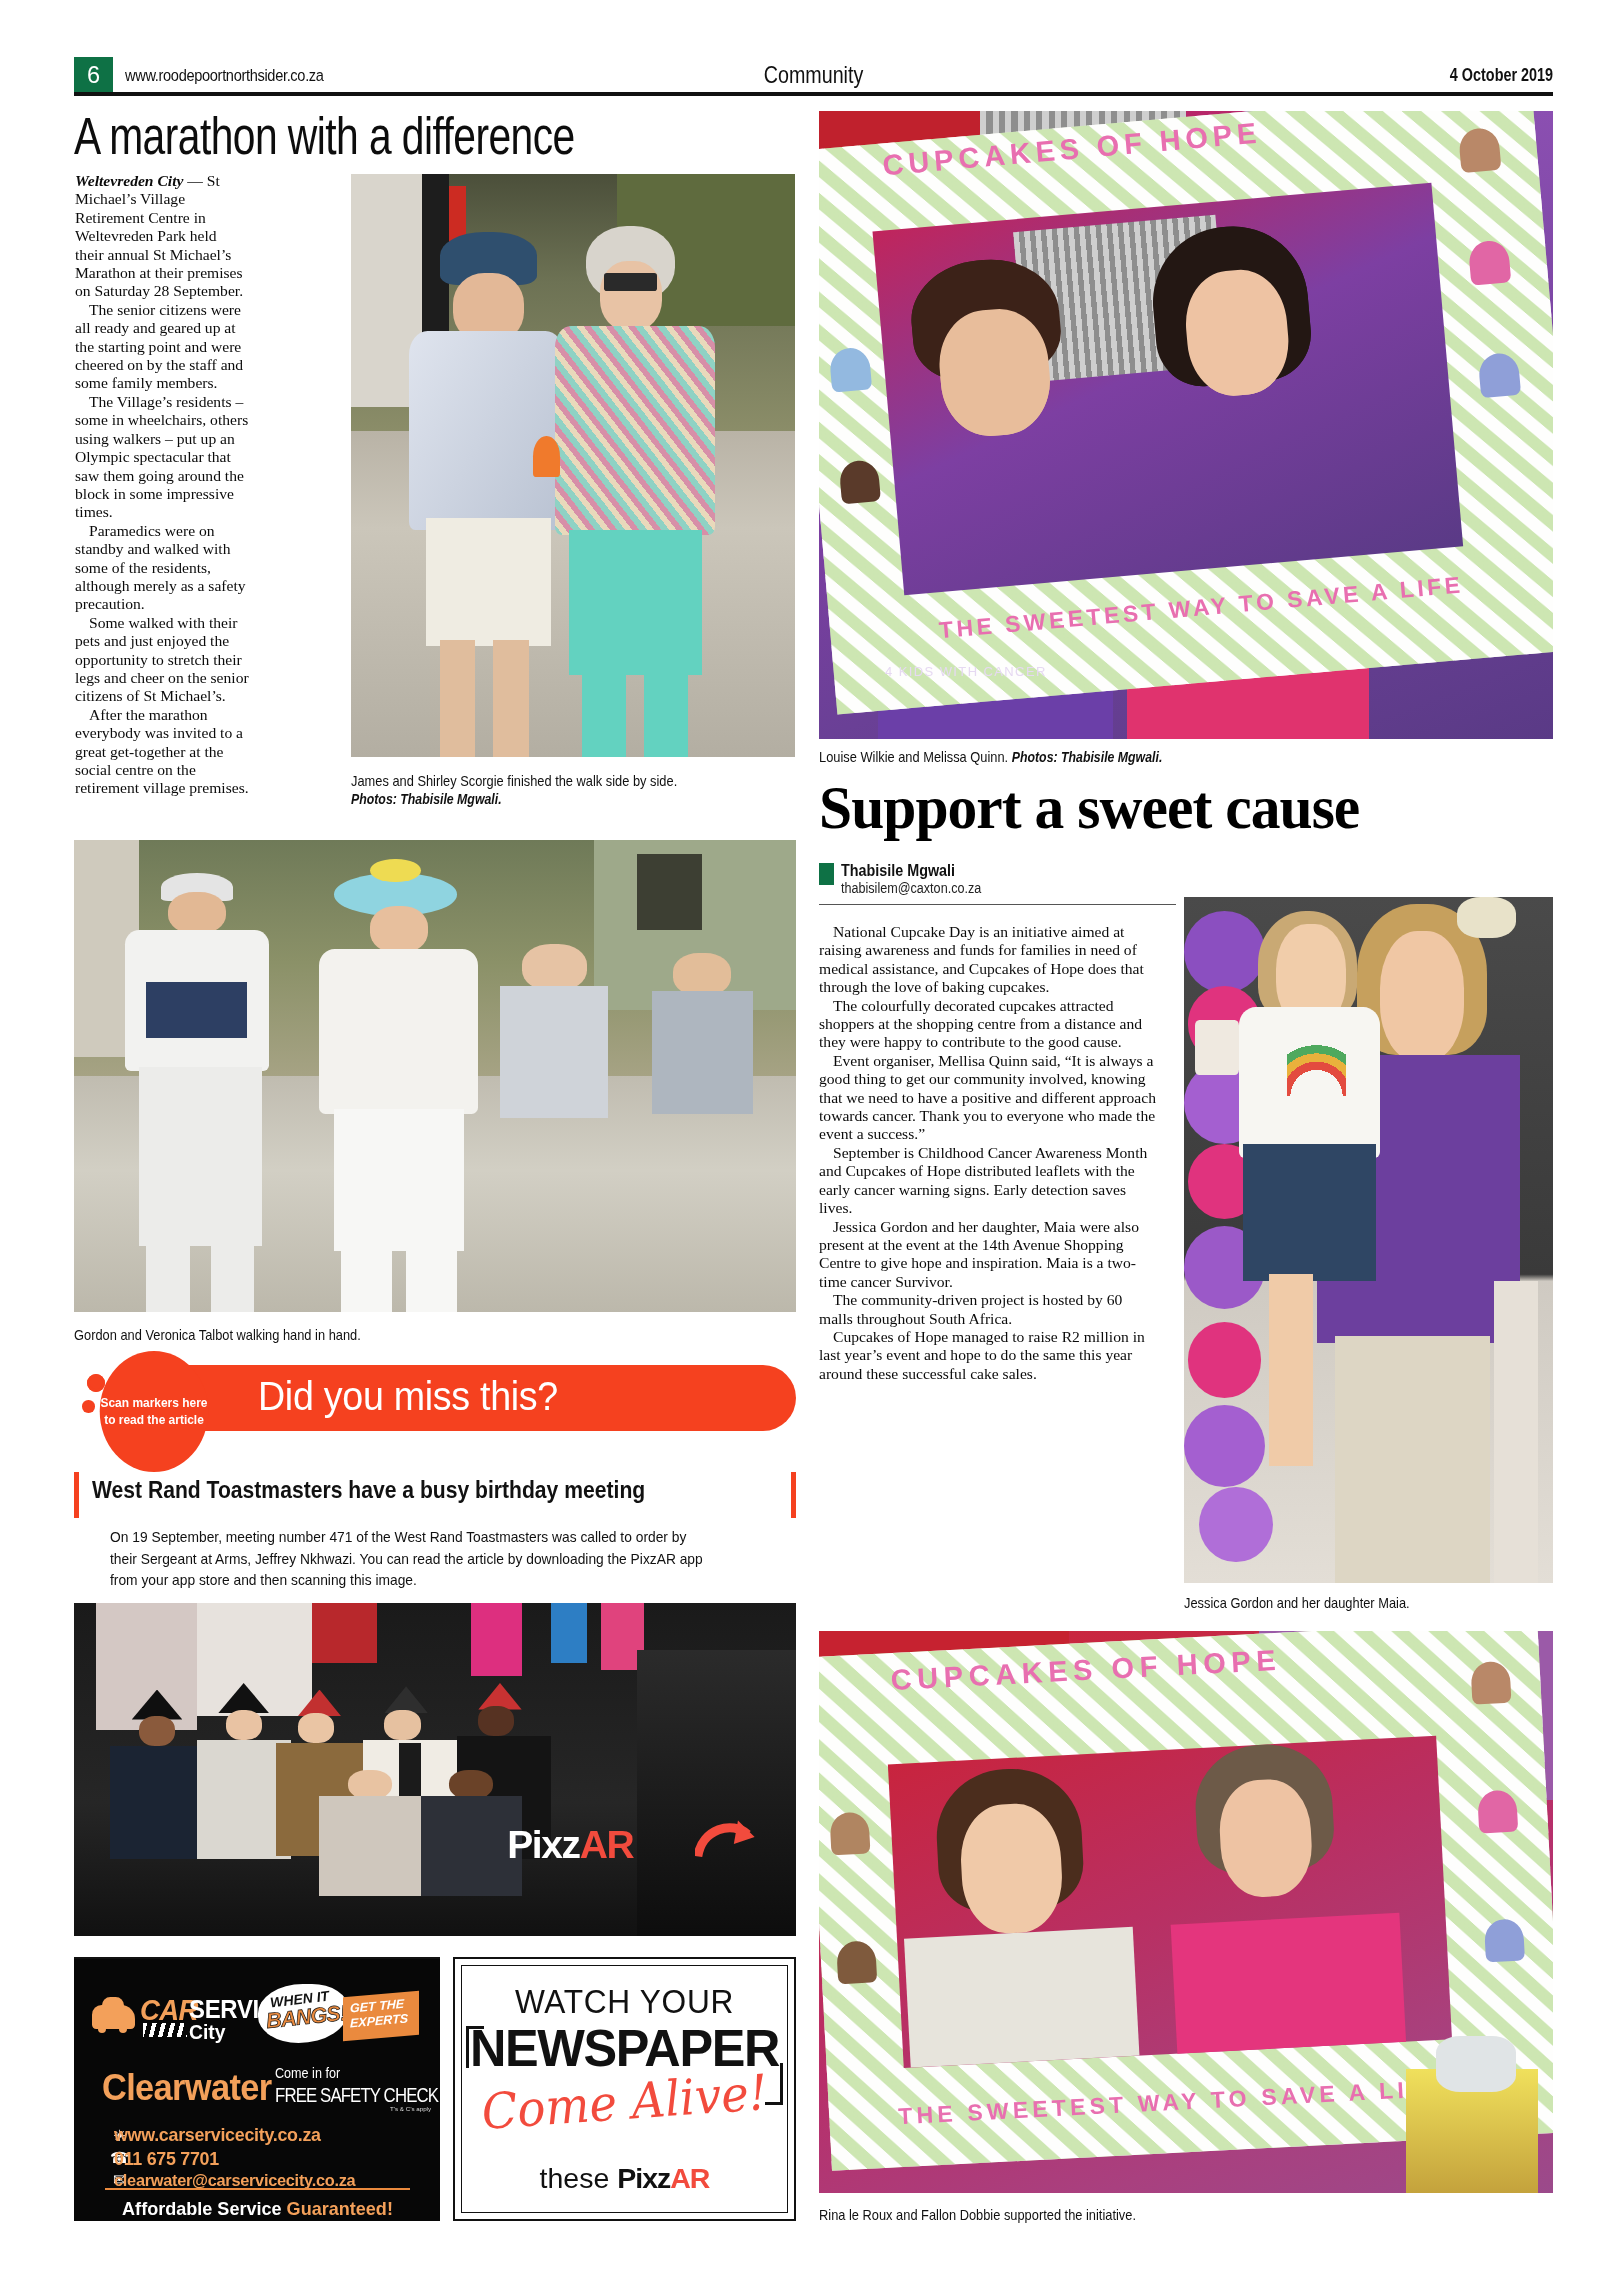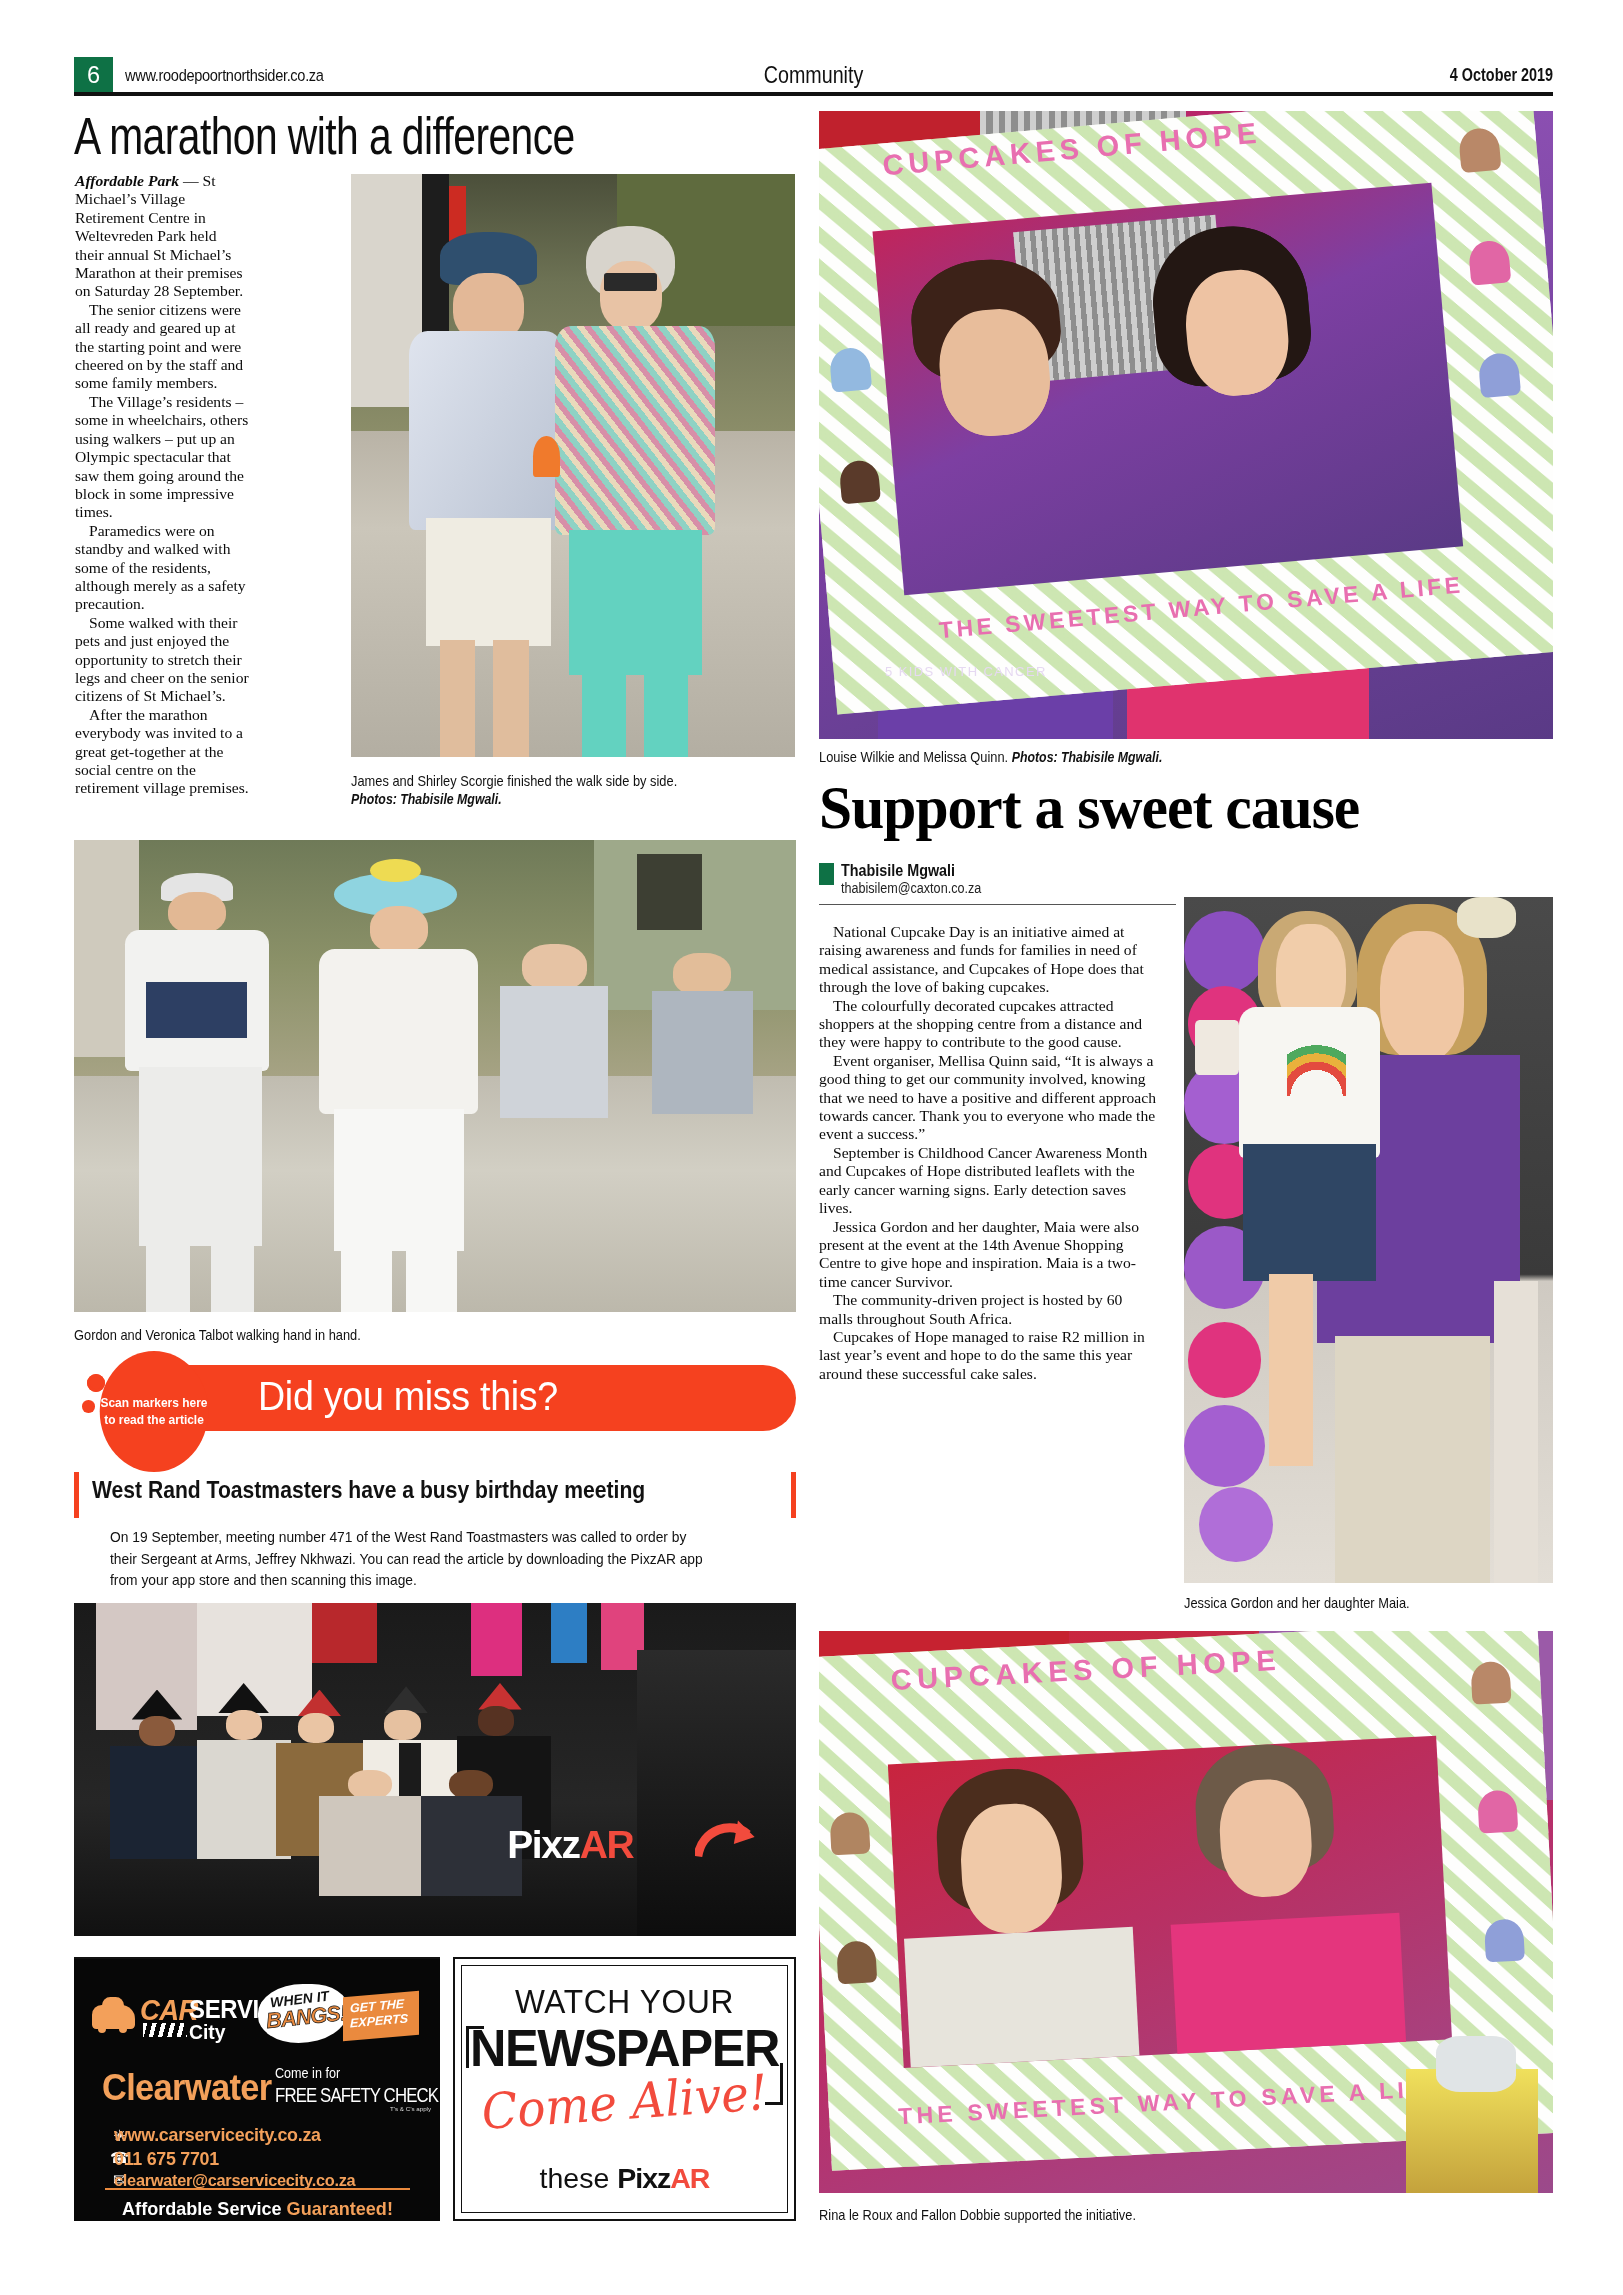--- a/index.html
+++ b/index.html
@@ -374,21 +374,21 @@
     <div class="pagenum">6</div>
     <div class="site-url">www.roodepoortnorthsider.co.za</div>
     <div class="section-title">Community</div>
     <div class="issue-date">4 October 2019</div>
   </div>
   <div class="rule-head"></div>
 
   <div class="abs headline-thin" style="left:74px; top:111px; width:902px;">A marathon with a difference</div>
 
   <div class="abs body-serif" style="left:75px; top:172px; width:174px;">
-    <p class="first"><span class="lead-place">Affordable Park</span><span> — </span><span>St Michael’s Village Retirement Centre in Weltevreden Park held their annual St Michael’s Marathon at their premises on Saturday 28 September.</span></p>
+    <p class="first"><span class="lead-place">Weltevreden City</span><span> — </span><span>St Michael’s Village Retirement Centre in Weltevreden Park held their annual St Michael’s Marathon at their premises on Saturday 28 September.</span></p>
     <p>The senior citizens were all ready and geared up at the starting point and were cheered on by the staff and some family members.</p>
     <p>The Village’s residents – some in wheelchairs, others using walkers – put up an Olympic spectacular that saw them going around the block in some impressive times.</p>
     <p>Paramedics were on standby and walked with some of the residents, although merely as a safety precaution.</p>
     <p>Some walked with their pets and just enjoyed the opportunity to stretch their legs and cheer on the senior citizens of St Michael’s.</p>
     <p>After the marathon everybody was invited to a great get-together at the social centre on the retirement village premises.</p>
   </div>
 
   <div class="photo abs" style="left:351px; top:174px; width:444px; height:583px;">
     <div class="layer" style="left:0;top:0;right:0;height:46%;background:linear-gradient(180deg,#4b4f3a 0%,#6d7254 40%,#8d8f6a 100%);"></div>
     <div class="layer" style="left:0;top:44%;right:0;bottom:0;background:linear-gradient(180deg,#b9b3a6 0%,#cbc6ba 30%,#b3aea2 100%);"></div>
@@ -614,21 +614,21 @@
       </div>
 
       <div style="position:absolute;left:5%;top:34%;width:40px;height:43px;background:#93b9e0;border-radius:50% 50% 18% 18%;"></div>
       <div style="position:absolute;left:5%;top:52%;width:39px;height:42px;background:#5a3a2a;border-radius:50% 50% 18% 18%;"></div>
       <div style="position:absolute;left:88%;top:8%;width:40px;height:43px;background:#b98868;border-radius:50% 50% 18% 18%;"></div>
       <div style="position:absolute;left:88%;top:26%;width:40px;height:43px;background:#e166a5;border-radius:50% 50% 18% 18%;"></div>
       <div style="position:absolute;left:88%;top:44%;width:40px;height:43px;background:#8f9fd8;border-radius:50% 50% 18% 18%;"></div>
     </div>
 
     <div class="layer" style="left:9%;top:88%;width:28%;height:12%;color:#e6d9f2;font-size:13px;
-                              font-family:'Liberation Sans',sans-serif;letter-spacing:1.4px;"><span>5 KIDS WITH CANCER</span></div>
+                              font-family:'Liberation Sans',sans-serif;letter-spacing:1.4px;"><span>4 KIDS WITH CANCER</span></div>
   </div>
 
   <div class="abs caption" style="left:819px; top:748px;">
     <span>Louise Wilkie and Melissa Quinn.</span>
     <span class="credit">Photos: Thabisile Mgwali.</span>
   </div>
 
   <div class="abs headline-serif-bold" style="left:819px; top:776px;">Support a sweet cause</div>
 
   <div class="abs byline-wrap" style="left:819px; top:861px; width:361px; height:49px;">

